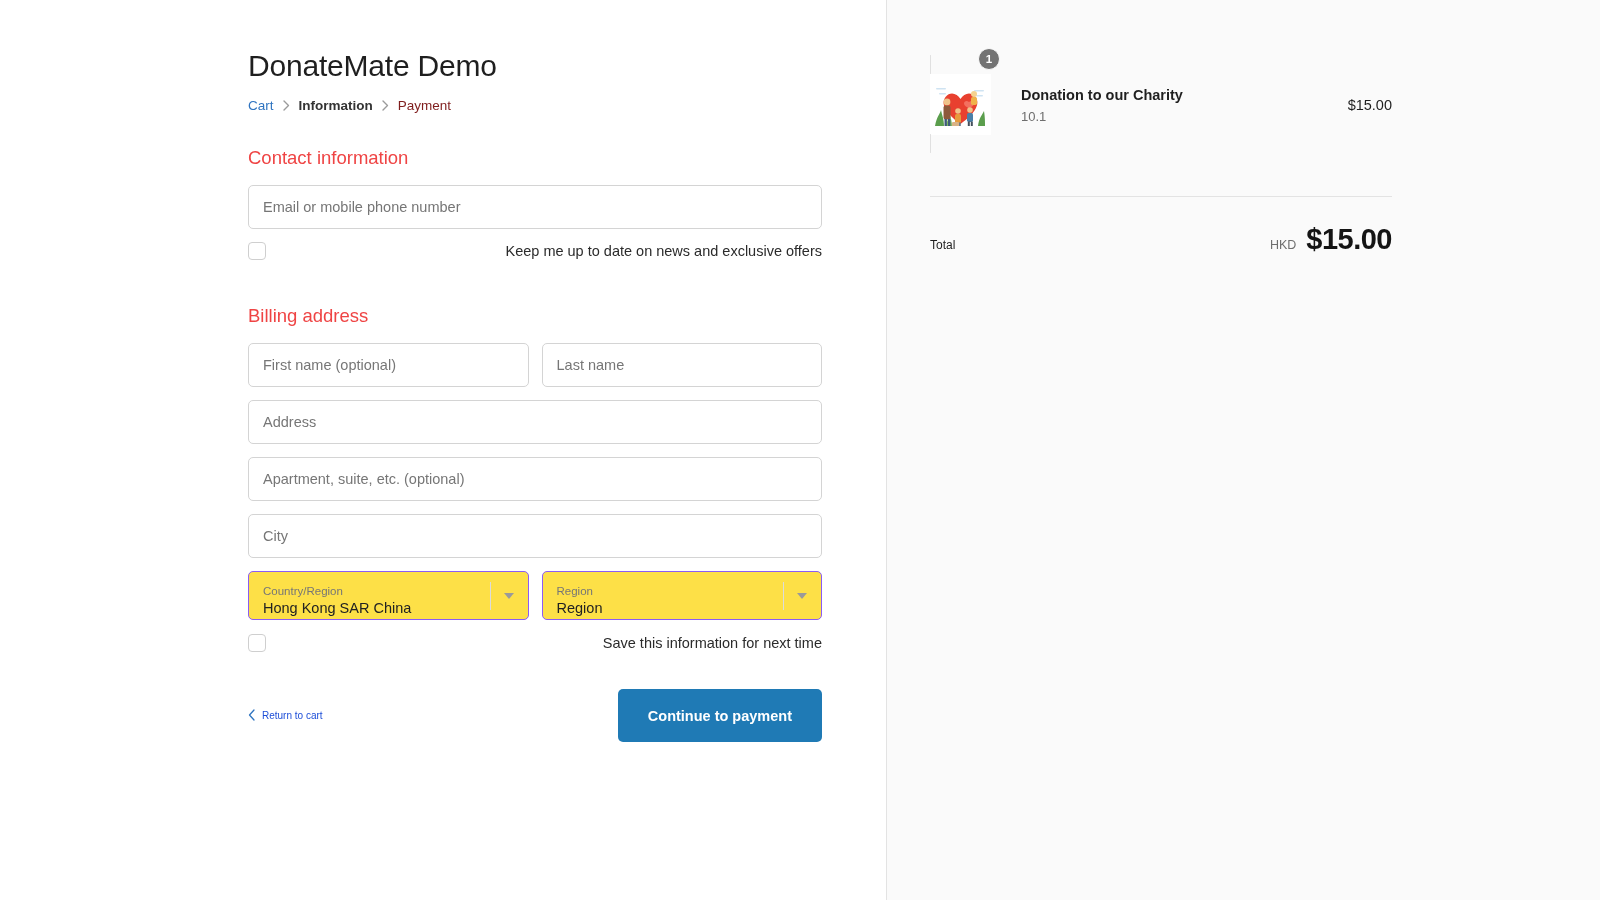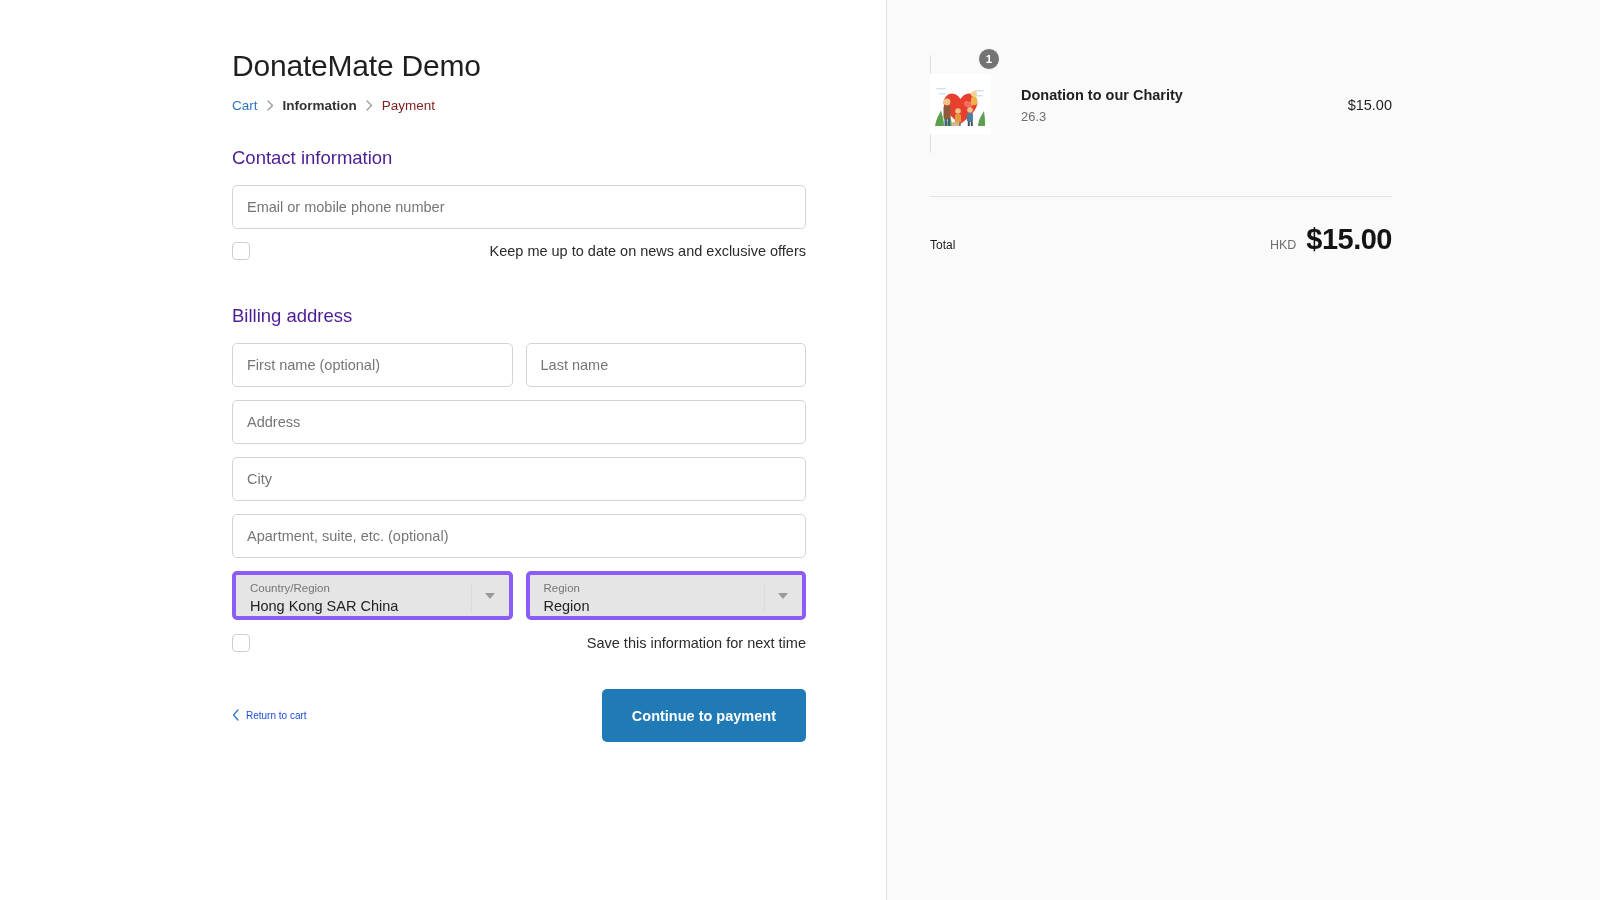--- a/index.html
+++ b/index.html
@@ -11,21 +11,21 @@
     overflow: hidden;
   }
   .page { display: flex; width: 1600px; height: 900px; }
 
   
   .form-side {
     width: 886px; height: 900px;
     background: #ffffff;
     position: relative;
   }
-  .form-inner { position: absolute; left: 232px; top: 48px; width: 574px; }
+  .form-inner { position: absolute; left: 248px; top: 48px; width: 574px; }
 
   .shop-title {
     font-size: 30px;
     font-weight: 400;
     letter-spacing: -0.2px;
     color: #1f1f1f;
     line-height: 1.2;
   }
 
   .breadcrumb {
@@ -42,21 +42,21 @@
     color: #9b9b9b;
     font-size: 12px;
     display: inline-block;
     line-height: 1;
   }
   .bc-sep svg { display: block; }
 
   .section-title {
     font-size: 18.5px;
     font-weight: 400;
-    color: #4c1d95;
+    color: #ef4444;
     margin-top: 34px;
     margin-bottom: 16px;
   }
   .section-title.billing { margin-top: 45px; }
 
   .field {
     width: 100%;
     height: 44px;
     border: 1px solid #d4d4d4;
     border-radius: 5px;
@@ -91,28 +91,28 @@
   .checkrow .lbl {
     font-size: 14.5px;
     color: #2b2b2b;
   }
 
   
   .selectrow { display: flex; gap: 13px; margin-top: 1px; }
   .select {
     width: 50%;
     height: 49px;
-    border: 4px solid #8b5cf6;
+    border: 1px solid #8b5cf6;
     border-radius: 5px;
-    background: #e5e5e5;
+    background: #fde047;
     position: relative;
     padding: 6px 14px 0 14px;
     display: flex;
     flex-direction: column;
-    justify-content: flex-start;
+    justify-content: flex-end;
   }
   .select .slabel {
     font-size: 11.5px;
     color: #767676;
     line-height: 1.35;
   }
   .select .svalue {
     font-size: 14.5px;
     color: #222222;
     line-height: 1.35;
@@ -295,25 +295,25 @@
         <div class="field">
           <span class="ph">Last name</span>
         </div>
       </div>
 
       <div class="field">
         <span class="ph">Address</span>
       </div>
 
       <div class="field">
+        <span class="ph">Apartment, suite, etc. (optional)</span>
+      </div>
+
+      <div class="field">
         <span class="ph">City</span>
-      </div>
-
-      <div class="field">
-        <span class="ph">Apartment, suite, etc. (optional)</span>
       </div>
 
       <div class="selectrow">
         <div class="select">
           <span class="slabel">Country/Region</span>
           <span class="svalue">Hong Kong SAR China</span>
           <span class="divider"></span>
           <span class="caret"></span>
         </div>
         <div class="select">
@@ -381,21 +381,21 @@
               <circle cx="44" cy="20" r="3" fill="#f5d28f"></circle>
               <rect x="41" y="23" width="6" height="8" rx="1.8" fill="#f0b24a"></rect>
               <rect x="22" y="48" width="7" height="5" rx="1" fill="#d9b286"></rect>
               <rect x="0" y="52" width="61" height="9" fill="#ffffff"></rect>
             </svg>
           </span>
           <span class="qty-badge">1</span>
         </span>
         <span class="item-text">
           <span class="item-title" style="display:block;">Donation to our Charity</span>
-          <span class="item-sub" style="display:block;">26.3</span>
+          <span class="item-sub" style="display:block;">10.1</span>
         </span>
         <span class="item-price">$15.00</span>
       </div>
 
       <div class="divider-h"></div>
 
       <div class="total-row">
         <span class="total-label">Total</span>
         <span class="total-right">
           <span class="cur">HKD</span>

